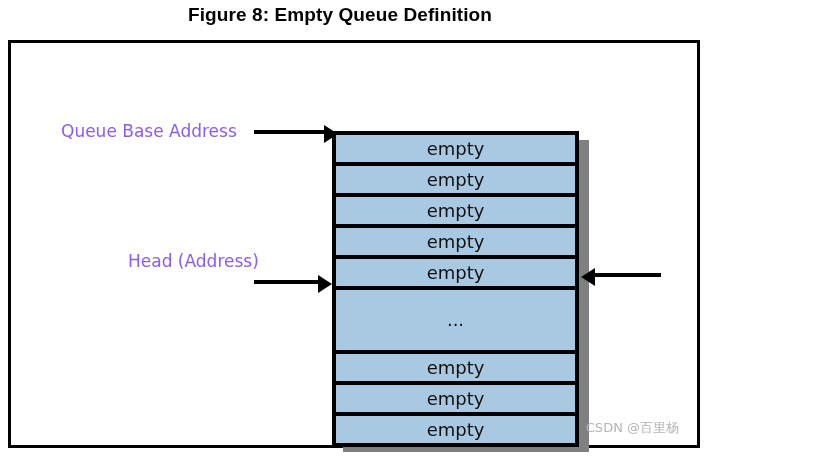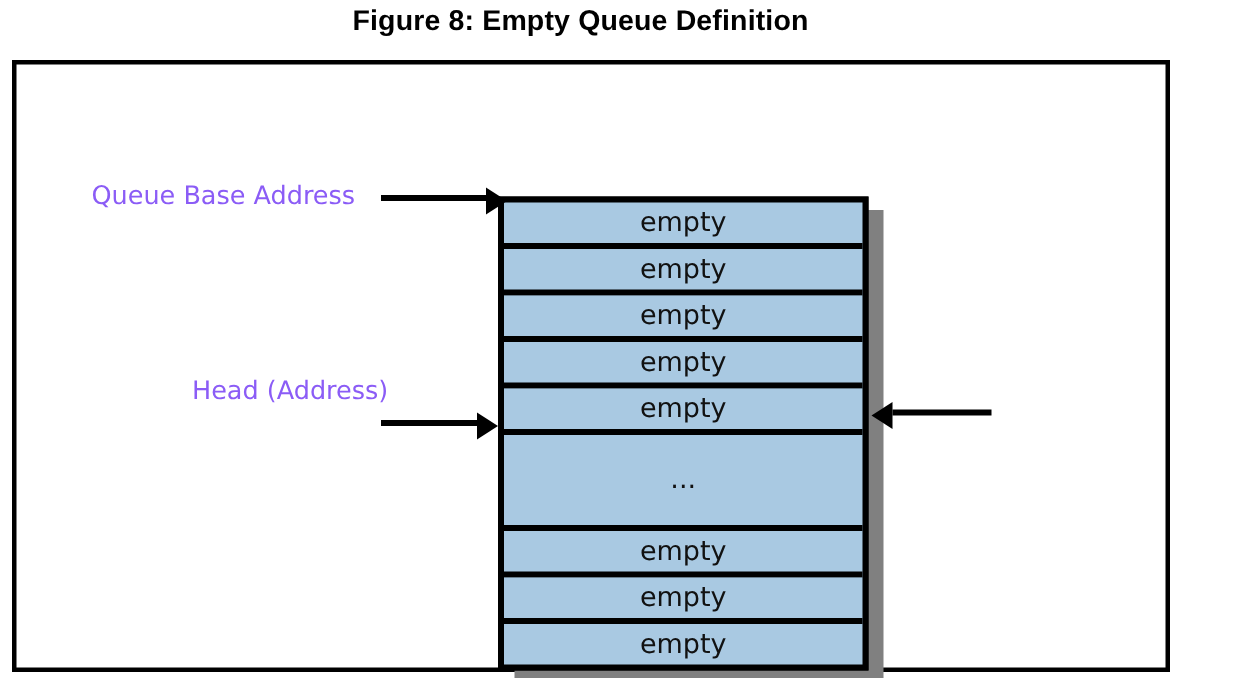--- a/index.html
+++ b/index.html
@@ -20,29 +20,28 @@
     position: absolute;
     left: 0;
     top: 4px;
     width: 680px;
     text-align: center;
     font-family: "Liberation Sans", sans-serif;
     font-weight: bold;
     font-size: 19px;
     color: #000000;
     letter-spacing: 0.1px;
-    margin-left: 47px;
   }
 
   
   #figure-frame {
     position: absolute;
     left: 8px;
     top: 40px;
-    width: 772px;
+    width: 692px;
     height: 408px;
     border: 3px solid #000000;
     box-sizing: border-box;
     background: #ffffff;
   }
 
   
   #queue-shadow {
     position: absolute;
     left: 332px;
@@ -152,14 +151,15 @@
   <div class="arrow-line" id="arrow-base-line"></div>
   <div class="arrow-head right" id="arrow-base-head"></div>
 
   <div class="figure-label" id="label-head">Head (Address)</div>
   <div class="arrow-line" id="arrow-head-line"></div>
   <div class="arrow-head right" id="arrow-head-head"></div>
 
   <div class="arrow-line" id="arrow-tail-line"></div>
   <div class="arrow-head left" id="arrow-tail-head"></div>
 
+  <div id="watermark">CSDN @百里杨</div>
 
 </div>
 
 </body></html>

